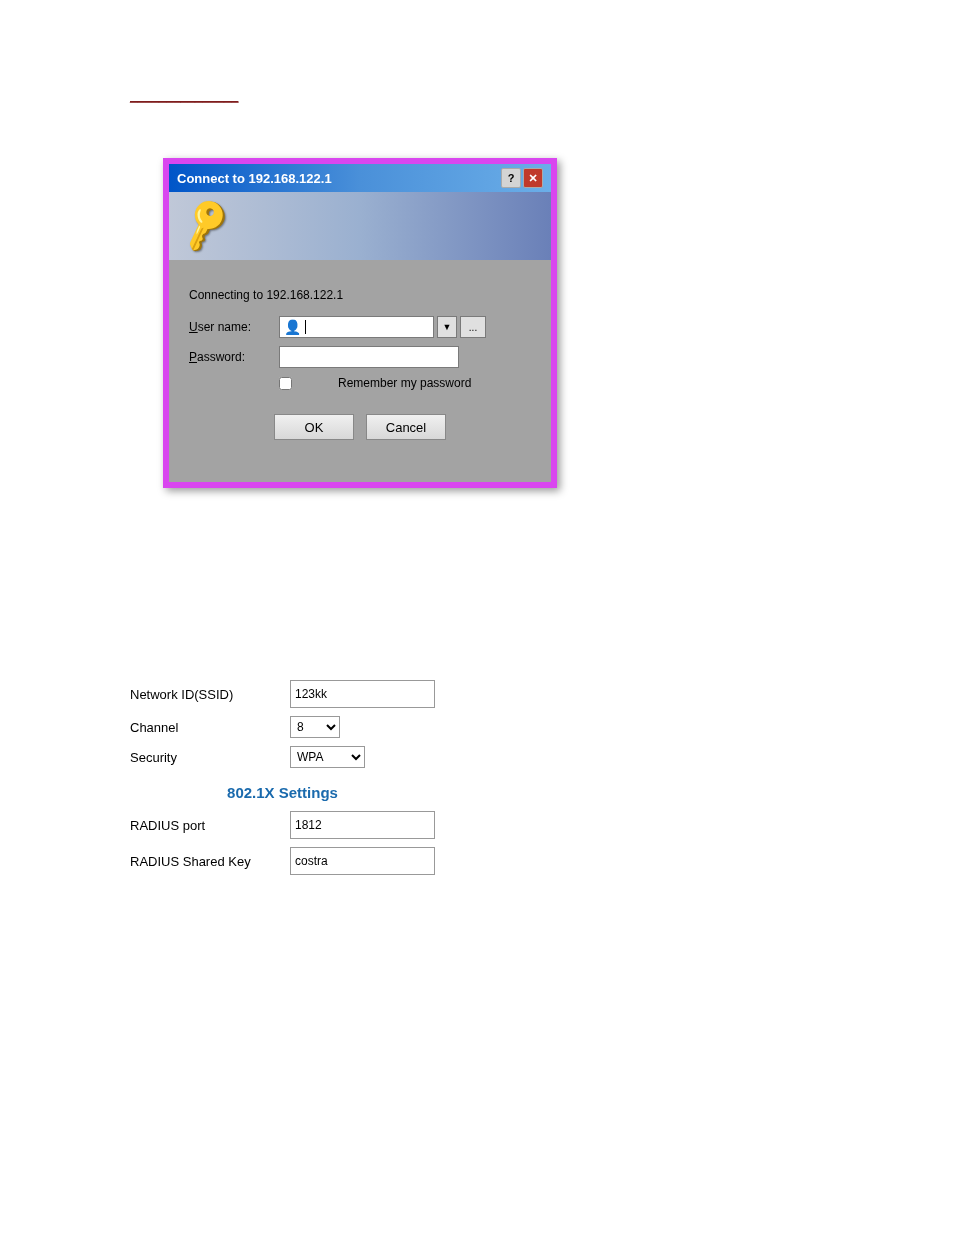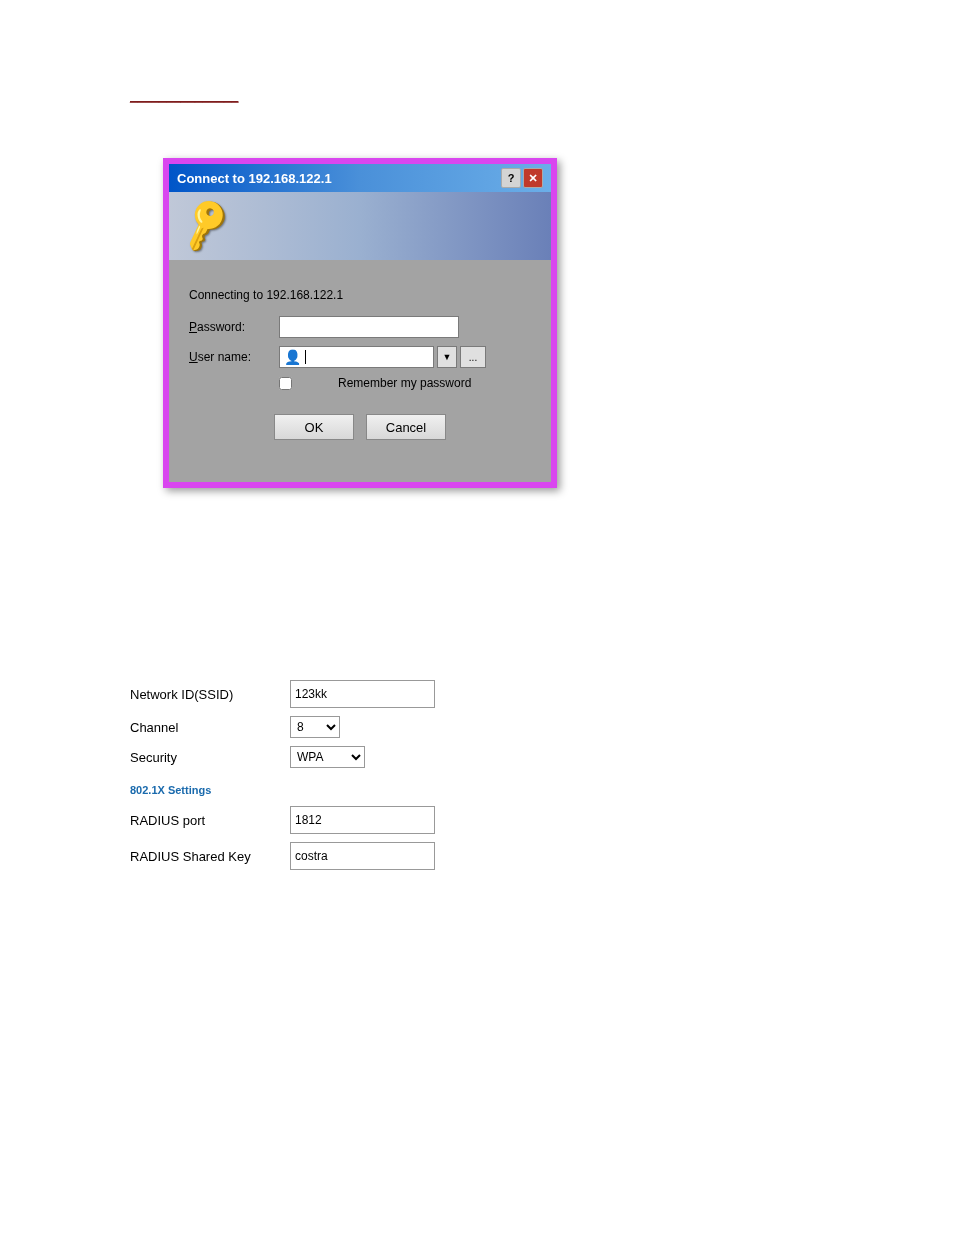--- a/index.html
+++ b/index.html
@@ -249,24 +249,25 @@
     .channel-select {
       width: 50px;
     }
 
     .security-select {
       width: 75px;
     }
 
     .section-title {
       color: #1a6aad;
-      font-size: 11px;
+      font-size: 15px;
       font-weight: bold;
       margin-top: 16px;
       margin-bottom: 10px;
+      text-align: center;
     }
 
     .cursor-blink {
       display: inline-block;
       width: 1px;
       height: 14px;
       background: #000;
       vertical-align: middle;
       margin-left: 1px;
     }
@@ -290,42 +291,42 @@
 
   <div class="dialog-banner">
     <div class="dialog-banner-icon">
       <span style="font-size:40px; display:inline-block; transform:rotate(-20deg); color:#d4a017; text-shadow: 1px 1px 2px rgba(0,0,0,0.4);">🔑</span>
     </div>
   </div>
 
   <div class="dialog-body">
 
     <div class="connecting-text">Connecting to 192.168.122.1</div>
-
-    <div class="form-row">
-      <div class="form-label">
-        <u>P</u><span>assword:</span>
-      </div>
-      <input type="password" class="password-field" value="" style="">
-    </div>
 
     <div class="form-row">
       <div class="form-label">
         <u>U</u><span>ser name:</span>
       </div>
       <div class="username-wrapper">
         <div class="username-field">
           <span class="user-icon-small">👤</span>
           <span class="cursor-blink"></span>
         </div>
         <div class="dropdown-arrow-btn">▼</div>
         <div class="browse-btn">...</div>
       </div>
     </div>
 
+    <div class="form-row">
+      <div class="form-label">
+        <u>P</u><span>assword:</span>
+      </div>
+      <input type="password" class="password-field" value="" style="">
+    </div>
+
     <div class="checkbox-row">
       <input type="checkbox" style="">
       <span class="checkbox-label">Remember my password</span>
     </div>
 
     <div class="dialog-buttons">
       <button class="dialog-btn">OK</button>
       <button class="dialog-btn">Cancel</button>
     </div>
 

